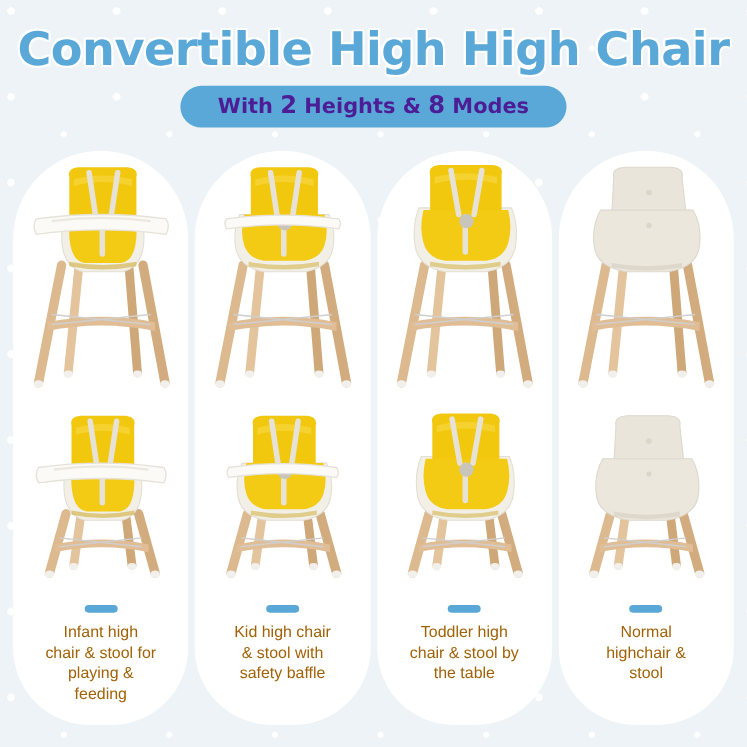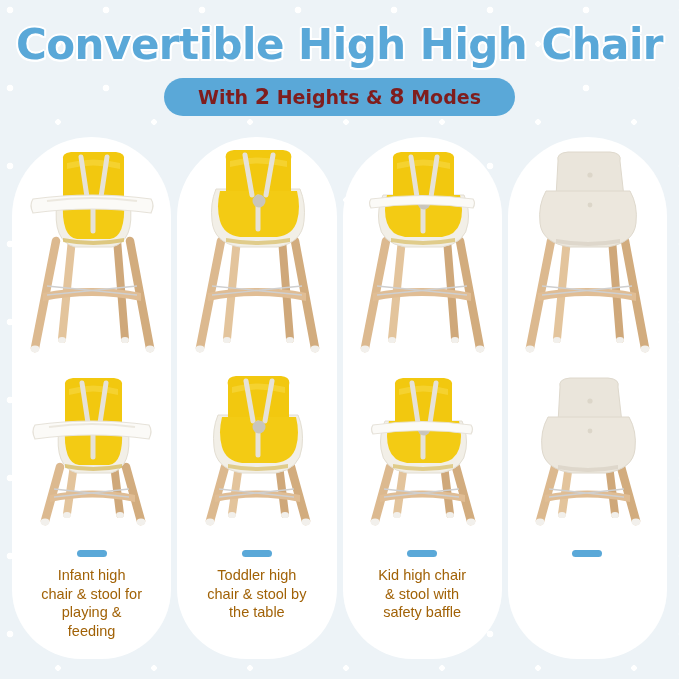--- a/index.html
+++ b/index.html
@@ -46,21 +46,21 @@
     text-shadow:
       2px 0 0 #ffffff, -2px 0 0 #ffffff, 0 2px 0 #ffffff, 0 -2px 0 #ffffff,
       1.5px 1.5px 0 #ffffff, -1.5px 1.5px 0 #ffffff,
       1.5px -1.5px 0 #ffffff, -1.5px -1.5px 0 #ffffff;
     white-space: nowrap;
   }
   #subtitle-pill {
     display: inline-block;
     margin-top: 9px;
     background: #5aa8d8;
-    color: #7f1d1d;
+    color: #4c1d95;
     border-radius: 20px;
     padding: 6px 34px 7px 34px;
     font-size: 19px;
     font-weight: bold;
     font-family: "DejaVu Sans", sans-serif;
     line-height: 1.15;
     white-space: nowrap;
   }
   #subtitle-pill .num {
     font-size: 22px;
@@ -229,34 +229,38 @@
             <ellipse cx="133" cy="206" rx="4.4" ry="3.4" fill="#f2f0ec"></ellipse>
             <ellipse cx="45" cy="197" rx="4" ry="3.1" fill="#f2f0ec"></ellipse>
             <ellipse cx="108" cy="197" rx="4" ry="3.1" fill="#f2f0ec"></ellipse>
           </g>
           <g>
             <path d="M26 150 Q75 140 124 150 L124 158 Q75 148 26 158 Z" fill="#e0bd94"></path>
             <path d="M30 143 L120 152" stroke="#cfcfcf" stroke-width="1.4" fill="none"></path>
             <path d="M120 143 L30 152" stroke="#cfcfcf" stroke-width="1.4" fill="none"></path>
           </g>
           <g>
-            <path d="M34 46 Q28 60 30 78 Q32 100 58 104 L95 104 Q120 100 122 78 Q124 60 118 46 Z" fill="#f2efe7"></path>
-            <path d="M34 46 Q28 60 30 78 Q32 100 58 104 L95 104 Q120 100 122 78 Q124 60 118 46 Z" fill="none" stroke="#e3ded2" stroke-width="1"></path>
+            <path d="M36 52 Q30 66 32 80 Q34 100 58 104 L95 104 Q119 100 121 80 Q123 66 117 52 Z" fill="#f2efe7"></path>
+            <path d="M36 52 Q30 66 32 80 Q34 100 58 104 L95 104 Q119 100 121 80 Q123 66 117 52 Z" fill="none" stroke="#e3ded2" stroke-width="1"></path>
             <path d="M44 95 Q76 101 108 95 L108 99 Q76 105 44 99 Z" fill="#c9a21a" opacity="0.45"></path>
           </g>
           <g>
-            <path d="M44 16 Q42 8 52 7 L101 7 Q111 8 109 16 L109 50 L44 50 Z" fill="#f2c80f"></path>
-            <path d="M38 48 Q34 64 38 78 Q42 92 58 94 L95 94 Q111 92 115 78 Q119 64 115 48 Z" fill="#f3cb14"></path>
-            <path d="M48 18 Q76 11 105 18 L105 24 Q76 17 48 24 Z" fill="#f7d844" opacity="0.6"></path>
-          </g>
-          <g>
-            <path d="M63 12 L70 52" stroke="#e6e2d8" stroke-width="5" stroke-linecap="round" fill="none"></path>
-            <path d="M91 12 L84 52" stroke="#e6e2d8" stroke-width="5" stroke-linecap="round" fill="none"></path>
-            <path d="M76 54 L76 86" stroke="#e6e2d8" stroke-width="5" stroke-linecap="round" fill="none"></path>
-            <circle cx="77" cy="58" r="6.5" fill="#c9c5bb"></circle>
+            <path d="M46 18 Q44 10 54 9 L99 9 Q109 10 107 18 L107 54 L46 54 Z" fill="#f2c80f"></path>
+            <path d="M40 52 Q36 68 40 80 Q44 92 58 94 L95 94 Q109 92 113 80 Q117 68 113 52 Z" fill="#f3cb14"></path>
+            <path d="M50 20 Q76 13 103 20 L103 26 Q76 19 50 26 Z" fill="#f7d844" opacity="0.6"></path>
+          </g>
+          <g>
+            <path d="M64 14 L70 54" stroke="#e6e2d8" stroke-width="5" stroke-linecap="round" fill="none"></path>
+            <path d="M90 14 L84 54" stroke="#e6e2d8" stroke-width="5" stroke-linecap="round" fill="none"></path>
+            <path d="M76 56 L76 88" stroke="#e6e2d8" stroke-width="5" stroke-linecap="round" fill="none"></path>
+            <circle cx="77" cy="60" r="6.5" fill="#c9c5bb"></circle>
+          </g>
+          <g>
+            <path d="M24 56 Q75 49 126 56 Q129 60 126 65 Q75 58 24 65 Q21 60 24 56 Z" fill="#fbfaf7"></path>
+            <path d="M24 56 Q75 49 126 56 Q129 60 126 65 Q75 58 24 65 Q21 60 24 56 Z" fill="none" stroke="#e6e2d9" stroke-width="1.2"></path>
           </g>
         </svg>
       </div>
       <div class="chair-slot low">
         <svg width="150" height="166" viewBox="0 0 150 166">
           <g>
             <path d="M43 96 L28 150" stroke="#dcb98f" stroke-width="8.5" stroke-linecap="round" fill="none"></path>
             <path d="M109 96 L124 150" stroke="#d2ac7e" stroke-width="8.5" stroke-linecap="round" fill="none"></path>
             <path d="M57 94 L50 143" stroke="#e3c49c" stroke-width="8" stroke-linecap="round" fill="none"></path>
             <path d="M97 94 L103 143" stroke="#cfa87a" stroke-width="8" stroke-linecap="round" fill="none"></path>
@@ -264,41 +268,45 @@
             <ellipse cx="124" cy="151" rx="4.4" ry="3.4" fill="#f2f0ec"></ellipse>
             <ellipse cx="50" cy="144" rx="4" ry="3.1" fill="#f2f0ec"></ellipse>
             <ellipse cx="103" cy="144" rx="4" ry="3.1" fill="#f2f0ec"></ellipse>
           </g>
           <g>
             <path d="M33 124 Q75 115 118 124 L118 131 Q75 122 33 131 Z" fill="#e0bd94"></path>
             <path d="M37 118 L112 126" stroke="#cfcfcf" stroke-width="1.3" fill="none"></path>
             <path d="M112 118 L37 126" stroke="#cfcfcf" stroke-width="1.3" fill="none"></path>
           </g>
           <g>
-            <path d="M36 44 Q30 58 32 76 Q34 98 60 102 L94 102 Q118 98 120 76 Q122 58 116 44 Z" fill="#f2efe7"></path>
-            <path d="M36 44 Q30 58 32 76 Q34 98 60 102 L94 102 Q118 98 120 76 Q122 58 116 44 Z" fill="none" stroke="#e3ded2" stroke-width="1"></path>
+            <path d="M38 50 Q32 64 34 78 Q36 98 60 102 L94 102 Q117 98 119 78 Q121 64 115 50 Z" fill="#f2efe7"></path>
+            <path d="M38 50 Q32 64 34 78 Q36 98 60 102 L94 102 Q117 98 119 78 Q121 64 115 50 Z" fill="none" stroke="#e3ded2" stroke-width="1"></path>
             <path d="M46 93 Q76 99 106 93 L106 97 Q76 103 46 97 Z" fill="#c9a21a" opacity="0.45"></path>
           </g>
           <g>
-            <path d="M46 14 Q44 6 54 5 L99 5 Q109 6 107 14 L107 48 L46 48 Z" fill="#f2c80f"></path>
-            <path d="M40 46 Q36 62 40 76 Q44 90 60 92 L94 92 Q110 90 114 76 Q118 62 114 46 Z" fill="#f3cb14"></path>
-            <path d="M50 16 Q76 9 103 16 L103 22 Q76 15 50 22 Z" fill="#f7d844" opacity="0.6"></path>
-          </g>
-          <g>
-            <path d="M64 10 L71 50" stroke="#e6e2d8" stroke-width="5" stroke-linecap="round" fill="none"></path>
-            <path d="M90 10 L83 50" stroke="#e6e2d8" stroke-width="5" stroke-linecap="round" fill="none"></path>
-            <path d="M76 52 L76 84" stroke="#e6e2d8" stroke-width="5" stroke-linecap="round" fill="none"></path>
-            <circle cx="77" cy="56" r="6.5" fill="#c9c5bb"></circle>
+            <path d="M48 16 Q46 8 56 7 L97 7 Q107 8 105 16 L105 52 L48 52 Z" fill="#f2c80f"></path>
+            <path d="M42 50 Q38 66 42 78 Q46 90 60 92 L94 92 Q108 90 112 78 Q116 66 112 50 Z" fill="#f3cb14"></path>
+            <path d="M52 18 Q76 11 101 18 L101 24 Q76 17 52 24 Z" fill="#f7d844" opacity="0.6"></path>
+          </g>
+          <g>
+            <path d="M65 12 L71 52" stroke="#e6e2d8" stroke-width="5" stroke-linecap="round" fill="none"></path>
+            <path d="M89 12 L83 52" stroke="#e6e2d8" stroke-width="5" stroke-linecap="round" fill="none"></path>
+            <path d="M76 54 L76 86" stroke="#e6e2d8" stroke-width="5" stroke-linecap="round" fill="none"></path>
+            <circle cx="77" cy="58" r="6.5" fill="#c9c5bb"></circle>
+          </g>
+          <g>
+            <path d="M26 54 Q75 47 124 54 Q127 58 124 63 Q75 56 26 63 Q23 58 26 54 Z" fill="#fbfaf7"></path>
+            <path d="M26 54 Q75 47 124 54 Q127 58 124 63 Q75 56 26 63 Q23 58 26 54 Z" fill="none" stroke="#e6e2d9" stroke-width="1.2"></path>
           </g>
         </svg>
       </div>
       <div class="divider"></div>
-      <div class="caption">Toddler high
-chair &amp; stool by
-the table</div>
+      <div class="caption">Kid high chair
+&amp; stool with
+safety baffle</div>
     </div>
 
     <div class="card">
       <div class="chair-slot tall">
         <svg width="150" height="222" viewBox="0 0 150 222">
           <g>
             <path d="M39 98 L18 205" stroke="#dcb98f" stroke-width="8.5" stroke-linecap="round" fill="none"></path>
             <path d="M113 98 L133 205" stroke="#d2ac7e" stroke-width="8.5" stroke-linecap="round" fill="none"></path>
             <path d="M55 96 L45 196" stroke="#e3c49c" stroke-width="8" stroke-linecap="round" fill="none"></path>
             <path d="M100 96 L108 196" stroke="#cfa87a" stroke-width="8" stroke-linecap="round" fill="none"></path>
@@ -306,38 +314,34 @@
             <ellipse cx="133" cy="206" rx="4.4" ry="3.4" fill="#f2f0ec"></ellipse>
             <ellipse cx="45" cy="197" rx="4" ry="3.1" fill="#f2f0ec"></ellipse>
             <ellipse cx="108" cy="197" rx="4" ry="3.1" fill="#f2f0ec"></ellipse>
           </g>
           <g>
             <path d="M26 150 Q75 140 124 150 L124 158 Q75 148 26 158 Z" fill="#e0bd94"></path>
             <path d="M30 143 L120 152" stroke="#cfcfcf" stroke-width="1.4" fill="none"></path>
             <path d="M120 143 L30 152" stroke="#cfcfcf" stroke-width="1.4" fill="none"></path>
           </g>
           <g>
-            <path d="M36 52 Q30 66 32 80 Q34 100 58 104 L95 104 Q119 100 121 80 Q123 66 117 52 Z" fill="#f2efe7"></path>
-            <path d="M36 52 Q30 66 32 80 Q34 100 58 104 L95 104 Q119 100 121 80 Q123 66 117 52 Z" fill="none" stroke="#e3ded2" stroke-width="1"></path>
+            <path d="M34 46 Q28 60 30 78 Q32 100 58 104 L95 104 Q120 100 122 78 Q124 60 118 46 Z" fill="#f2efe7"></path>
+            <path d="M34 46 Q28 60 30 78 Q32 100 58 104 L95 104 Q120 100 122 78 Q124 60 118 46 Z" fill="none" stroke="#e3ded2" stroke-width="1"></path>
             <path d="M44 95 Q76 101 108 95 L108 99 Q76 105 44 99 Z" fill="#c9a21a" opacity="0.45"></path>
           </g>
           <g>
-            <path d="M46 18 Q44 10 54 9 L99 9 Q109 10 107 18 L107 54 L46 54 Z" fill="#f2c80f"></path>
-            <path d="M40 52 Q36 68 40 80 Q44 92 58 94 L95 94 Q109 92 113 80 Q117 68 113 52 Z" fill="#f3cb14"></path>
-            <path d="M50 20 Q76 13 103 20 L103 26 Q76 19 50 26 Z" fill="#f7d844" opacity="0.6"></path>
-          </g>
-          <g>
-            <path d="M64 14 L70 54" stroke="#e6e2d8" stroke-width="5" stroke-linecap="round" fill="none"></path>
-            <path d="M90 14 L84 54" stroke="#e6e2d8" stroke-width="5" stroke-linecap="round" fill="none"></path>
-            <path d="M76 56 L76 88" stroke="#e6e2d8" stroke-width="5" stroke-linecap="round" fill="none"></path>
-            <circle cx="77" cy="60" r="6.5" fill="#c9c5bb"></circle>
-          </g>
-          <g>
-            <path d="M24 56 Q75 49 126 56 Q129 60 126 65 Q75 58 24 65 Q21 60 24 56 Z" fill="#fbfaf7"></path>
-            <path d="M24 56 Q75 49 126 56 Q129 60 126 65 Q75 58 24 65 Q21 60 24 56 Z" fill="none" stroke="#e6e2d9" stroke-width="1.2"></path>
+            <path d="M44 16 Q42 8 52 7 L101 7 Q111 8 109 16 L109 50 L44 50 Z" fill="#f2c80f"></path>
+            <path d="M38 48 Q34 64 38 78 Q42 92 58 94 L95 94 Q111 92 115 78 Q119 64 115 48 Z" fill="#f3cb14"></path>
+            <path d="M48 18 Q76 11 105 18 L105 24 Q76 17 48 24 Z" fill="#f7d844" opacity="0.6"></path>
+          </g>
+          <g>
+            <path d="M63 12 L70 52" stroke="#e6e2d8" stroke-width="5" stroke-linecap="round" fill="none"></path>
+            <path d="M91 12 L84 52" stroke="#e6e2d8" stroke-width="5" stroke-linecap="round" fill="none"></path>
+            <path d="M76 54 L76 86" stroke="#e6e2d8" stroke-width="5" stroke-linecap="round" fill="none"></path>
+            <circle cx="77" cy="58" r="6.5" fill="#c9c5bb"></circle>
           </g>
         </svg>
       </div>
       <div class="chair-slot low">
         <svg width="150" height="166" viewBox="0 0 150 166">
           <g>
             <path d="M43 96 L28 150" stroke="#dcb98f" stroke-width="8.5" stroke-linecap="round" fill="none"></path>
             <path d="M109 96 L124 150" stroke="#d2ac7e" stroke-width="8.5" stroke-linecap="round" fill="none"></path>
             <path d="M57 94 L50 143" stroke="#e3c49c" stroke-width="8" stroke-linecap="round" fill="none"></path>
             <path d="M97 94 L103 143" stroke="#cfa87a" stroke-width="8" stroke-linecap="round" fill="none"></path>
@@ -345,45 +349,41 @@
             <ellipse cx="124" cy="151" rx="4.4" ry="3.4" fill="#f2f0ec"></ellipse>
             <ellipse cx="50" cy="144" rx="4" ry="3.1" fill="#f2f0ec"></ellipse>
             <ellipse cx="103" cy="144" rx="4" ry="3.1" fill="#f2f0ec"></ellipse>
           </g>
           <g>
             <path d="M33 124 Q75 115 118 124 L118 131 Q75 122 33 131 Z" fill="#e0bd94"></path>
             <path d="M37 118 L112 126" stroke="#cfcfcf" stroke-width="1.3" fill="none"></path>
             <path d="M112 118 L37 126" stroke="#cfcfcf" stroke-width="1.3" fill="none"></path>
           </g>
           <g>
-            <path d="M38 50 Q32 64 34 78 Q36 98 60 102 L94 102 Q117 98 119 78 Q121 64 115 50 Z" fill="#f2efe7"></path>
-            <path d="M38 50 Q32 64 34 78 Q36 98 60 102 L94 102 Q117 98 119 78 Q121 64 115 50 Z" fill="none" stroke="#e3ded2" stroke-width="1"></path>
+            <path d="M36 44 Q30 58 32 76 Q34 98 60 102 L94 102 Q118 98 120 76 Q122 58 116 44 Z" fill="#f2efe7"></path>
+            <path d="M36 44 Q30 58 32 76 Q34 98 60 102 L94 102 Q118 98 120 76 Q122 58 116 44 Z" fill="none" stroke="#e3ded2" stroke-width="1"></path>
             <path d="M46 93 Q76 99 106 93 L106 97 Q76 103 46 97 Z" fill="#c9a21a" opacity="0.45"></path>
           </g>
           <g>
-            <path d="M48 16 Q46 8 56 7 L97 7 Q107 8 105 16 L105 52 L48 52 Z" fill="#f2c80f"></path>
-            <path d="M42 50 Q38 66 42 78 Q46 90 60 92 L94 92 Q108 90 112 78 Q116 66 112 50 Z" fill="#f3cb14"></path>
-            <path d="M52 18 Q76 11 101 18 L101 24 Q76 17 52 24 Z" fill="#f7d844" opacity="0.6"></path>
-          </g>
-          <g>
-            <path d="M65 12 L71 52" stroke="#e6e2d8" stroke-width="5" stroke-linecap="round" fill="none"></path>
-            <path d="M89 12 L83 52" stroke="#e6e2d8" stroke-width="5" stroke-linecap="round" fill="none"></path>
-            <path d="M76 54 L76 86" stroke="#e6e2d8" stroke-width="5" stroke-linecap="round" fill="none"></path>
-            <circle cx="77" cy="58" r="6.5" fill="#c9c5bb"></circle>
-          </g>
-          <g>
-            <path d="M26 54 Q75 47 124 54 Q127 58 124 63 Q75 56 26 63 Q23 58 26 54 Z" fill="#fbfaf7"></path>
-            <path d="M26 54 Q75 47 124 54 Q127 58 124 63 Q75 56 26 63 Q23 58 26 54 Z" fill="none" stroke="#e6e2d9" stroke-width="1.2"></path>
+            <path d="M46 14 Q44 6 54 5 L99 5 Q109 6 107 14 L107 48 L46 48 Z" fill="#f2c80f"></path>
+            <path d="M40 46 Q36 62 40 76 Q44 90 60 92 L94 92 Q110 90 114 76 Q118 62 114 46 Z" fill="#f3cb14"></path>
+            <path d="M50 16 Q76 9 103 16 L103 22 Q76 15 50 22 Z" fill="#f7d844" opacity="0.6"></path>
+          </g>
+          <g>
+            <path d="M64 10 L71 50" stroke="#e6e2d8" stroke-width="5" stroke-linecap="round" fill="none"></path>
+            <path d="M90 10 L83 50" stroke="#e6e2d8" stroke-width="5" stroke-linecap="round" fill="none"></path>
+            <path d="M76 52 L76 84" stroke="#e6e2d8" stroke-width="5" stroke-linecap="round" fill="none"></path>
+            <circle cx="77" cy="56" r="6.5" fill="#c9c5bb"></circle>
           </g>
         </svg>
       </div>
       <div class="divider"></div>
-      <div class="caption">Kid high chair
-&amp; stool with
-safety baffle</div>
+      <div class="caption">Toddler high
+chair &amp; stool by
+the table</div>
     </div>
 
     <div class="card">
       <div class="chair-slot tall">
         <svg width="150" height="222" viewBox="0 0 150 222">
           <g>
             <path d="M39 98 L18 205" stroke="#dcb98f" stroke-width="8.5" stroke-linecap="round" fill="none"></path>
             <path d="M113 98 L133 205" stroke="#d2ac7e" stroke-width="8.5" stroke-linecap="round" fill="none"></path>
             <path d="M55 96 L45 196" stroke="#e3c49c" stroke-width="8" stroke-linecap="round" fill="none"></path>
             <path d="M100 96 L108 196" stroke="#cfa87a" stroke-width="8" stroke-linecap="round" fill="none"></path>
@@ -434,16 +434,19 @@
           </g>
           <g>
             <path d="M36 46 Q28 60 30 78 Q32 98 60 102 L94 102 Q121 98 123 78 Q125 60 117 46 Z" fill="#ece7dd"></path>
             <path d="M36 46 Q28 60 30 78 Q32 98 60 102 L94 102 Q121 98 123 78 Q125 60 117 46 Z" fill="none" stroke="#ded8cc" stroke-width="1"></path>
             <path d="M46 94 Q76 100 106 94 L106 98 Q76 104 46 98 Z" fill="#cfc8ba" opacity="0.5"></path>
             <circle cx="78" cy="60" r="2.4" fill="#dcd6c9"></circle>
           </g>
         </svg>
       </div>
       <div class="divider"></div>
+      <div class="caption">Normal
+highchair &amp;
+stool</div>
     </div>
 
   </div>
 </div>
 
 </body></html>

